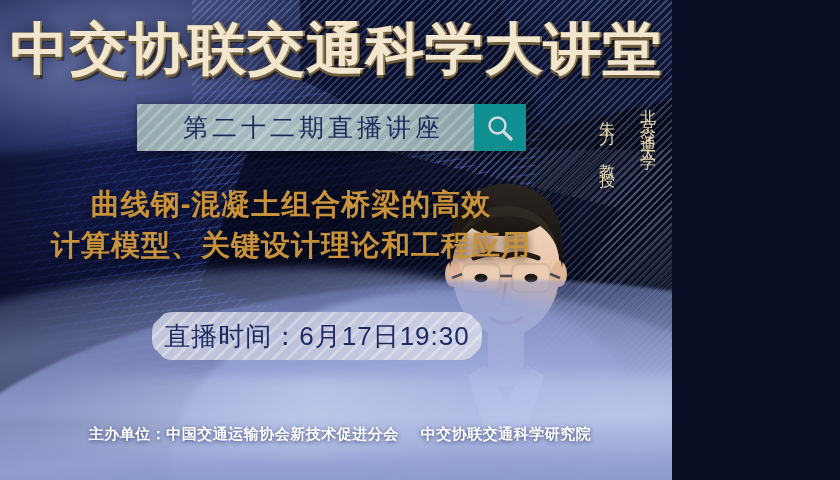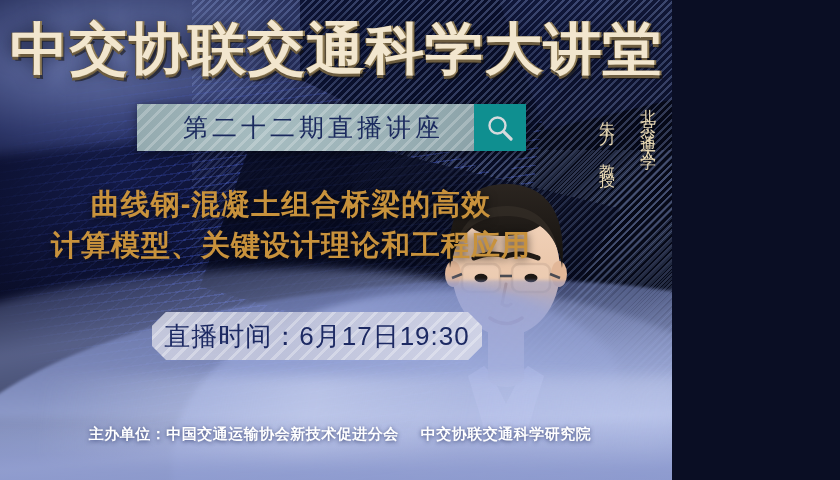--- a/index.html
+++ b/index.html
@@ -203,20 +203,21 @@
 
   
   .time-box{
     position:absolute; left:152px; top:312px;
     width:330px; height:48px;
     background:linear-gradient(105deg, rgba(208,210,226,.88) 0%, rgba(196,199,219,.86) 40%, rgba(214,216,232,.9) 100%);
     clip-path:polygon(14px 0, calc(100% - 14px) 0, 100% 14px, 100% calc(100% - 14px), calc(100% - 14px) 100%, 14px 100%, 0 calc(100% - 14px), 0 14px);
     display:flex; align-items:center; justify-content:center;
     box-shadow:0 3px 14px rgba(0,0,0,.45);
     overflow:hidden;
+    border-radius:20px;
   }
   .time-box::after{
     content:""; position:absolute; inset:0;
     background:repeating-linear-gradient(-45deg,
         rgba(255,255,255,0) 0px, rgba(255,255,255,0) 7px,
         rgba(255,255,255,.30) 7px, rgba(255,255,255,.30) 10px);
     pointer-events:none;
   }
   .time-text{
     position:relative; z-index:2;

